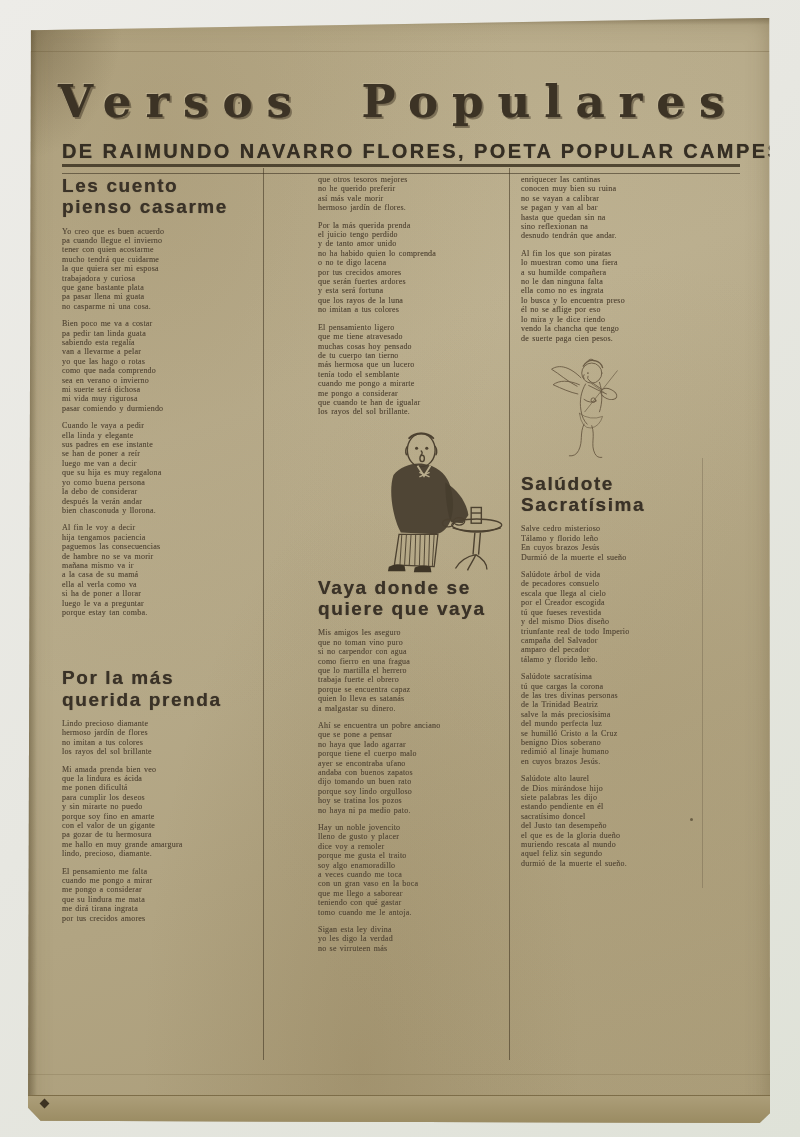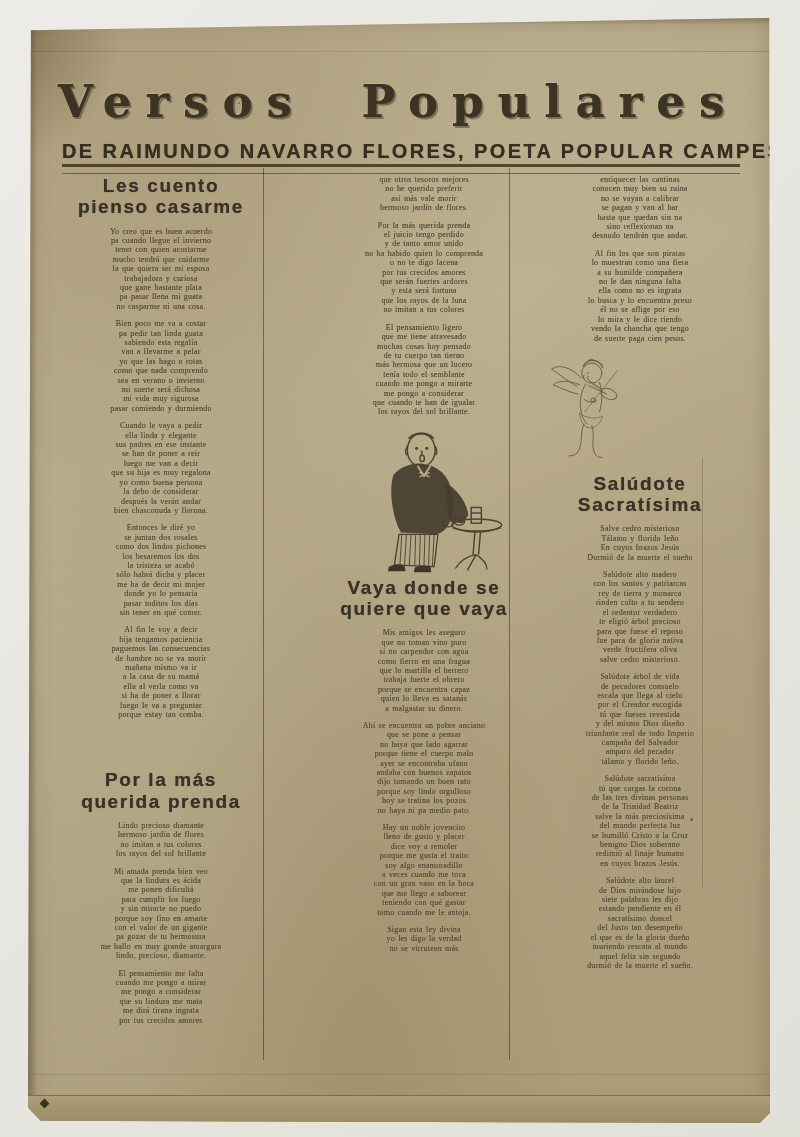--- a/index.html
+++ b/index.html
@@ -51,21 +51,21 @@
     letter-spacing:2.4px;color:#352e23;white-space:nowrap;
     text-shadow:0 0 .7px rgba(53,46,35,.8);
   }
   .masthead-rule{
     position:absolute;left:34px;top:146px;width:678px;height:6px;
     border-top:3px solid rgba(62,52,35,.85);
     border-bottom:1px solid rgba(62,52,35,.6);
   }
 
   
-  .col{position:absolute;top:157px;text-align:center;}
+  .col{position:absolute;top:157px;}
   .col1{left:34px;width:198px;}
   .col2{left:258px;width:212px;margin-left:32px;}
   .col3{left:493px;width:238px;}
   .divider{position:absolute;top:150px;width:1px;height:892px;background:rgba(58,47,30,.55);}
   .divider.d1{left:235px;}
   .divider.d2{left:481px;}
   .divider.d3{left:674px;top:440px;height:430px;background:rgba(58,47,30,.22);}
 
   .poem-heading{
     margin:0 0 9px 0;
@@ -131,51 +131,41 @@
       <p class="stanza">Cuando le vaya a pedir
 ella linda y elegante
 sus padres en ese instante
 se han de poner a reír
 luego me van a decir
 que su hija es muy regalona
 yo como buena persona
 la debo de considerar
 después la verán andar
 bien chasconuda y llorona.</p>
-      <p class="stanza">Entonces le diré yo
-se juntan dos rosales
-como dos lindos pichones
-los besaremos los dos
-la tristeza se acabó
-sólo habrá dicha y placer
-me ha de decir mi mujer
-donde yo lo pensaría
-pasar toditos los días
-sin tener en qué comer.</p>
       <p class="stanza">Al fin le voy a decir
 hija tengamos paciencia
 paguemos las consecuencias
 de hambre no se va morir
 mañana mismo va ir
 a la casa de su mamá
 ella al verla como va
 si ha de poner a llorar
 luego le va a preguntar
 porque estay tan comba.</p>
 
       <h2 class="poem-heading gap-large">Por la más
 querida prenda</h2>
       <p class="stanza">Lindo precioso diamante
 hermoso jardín de flores
 no imitan a tus colores
 los rayos del sol brillante</p>
       <p class="stanza">Mi amada prenda bien veo
 que la lindura es ácida
 me ponen dificultá
-para cumplir los luego
+para cumplir los deseos
 y sin mirarte no puedo
 porque soy fino en amarte
 con el valor de un gigante
 pa gozar de tu hermosura
 me hallo en muy grande amargura
 lindo, precioso, diamante.</p>
       <p class="stanza">El pensamiento me falta
 cuando me pongo a mirar
 me pongo a considerar
 que su lindura me mata
@@ -325,30 +315,20 @@
           <circle cx="61" cy="26" r="1.1" fill="#6b5c45"></circle>
         </svg>
       </div>
 
       <h2 class="poem-heading">Salúdote
 Sacratísima</h2>
       <p class="stanza">Salve cedro misterioso
 Tálamo y florido leño
 En cuyos brazos Jesús
 Durmió de la muerte el sueño</p>
-      <p class="stanza">Salúdote alto madero
-con los santos y patriarcas
-rey de tierra y monarca
-rinden culto a tu sendero
-el redentor verdadero
-te eligió árbol precioso
-para que fuese el reposo
-fue para de gloria nativa
-verde fructífera oliva
-salve cedro misterioso.</p>
       <p class="stanza">Salúdote árbol de vida
 de pecadores consuelo
 escala que llega al cielo
 por el Creador escogida
 tú que fueses revestida
 y del mismo Dios diseño
 triunfante real de todo Imperio
 campaña del Salvador
 amparo del pecador
 tálamo y florido leño.</p>

